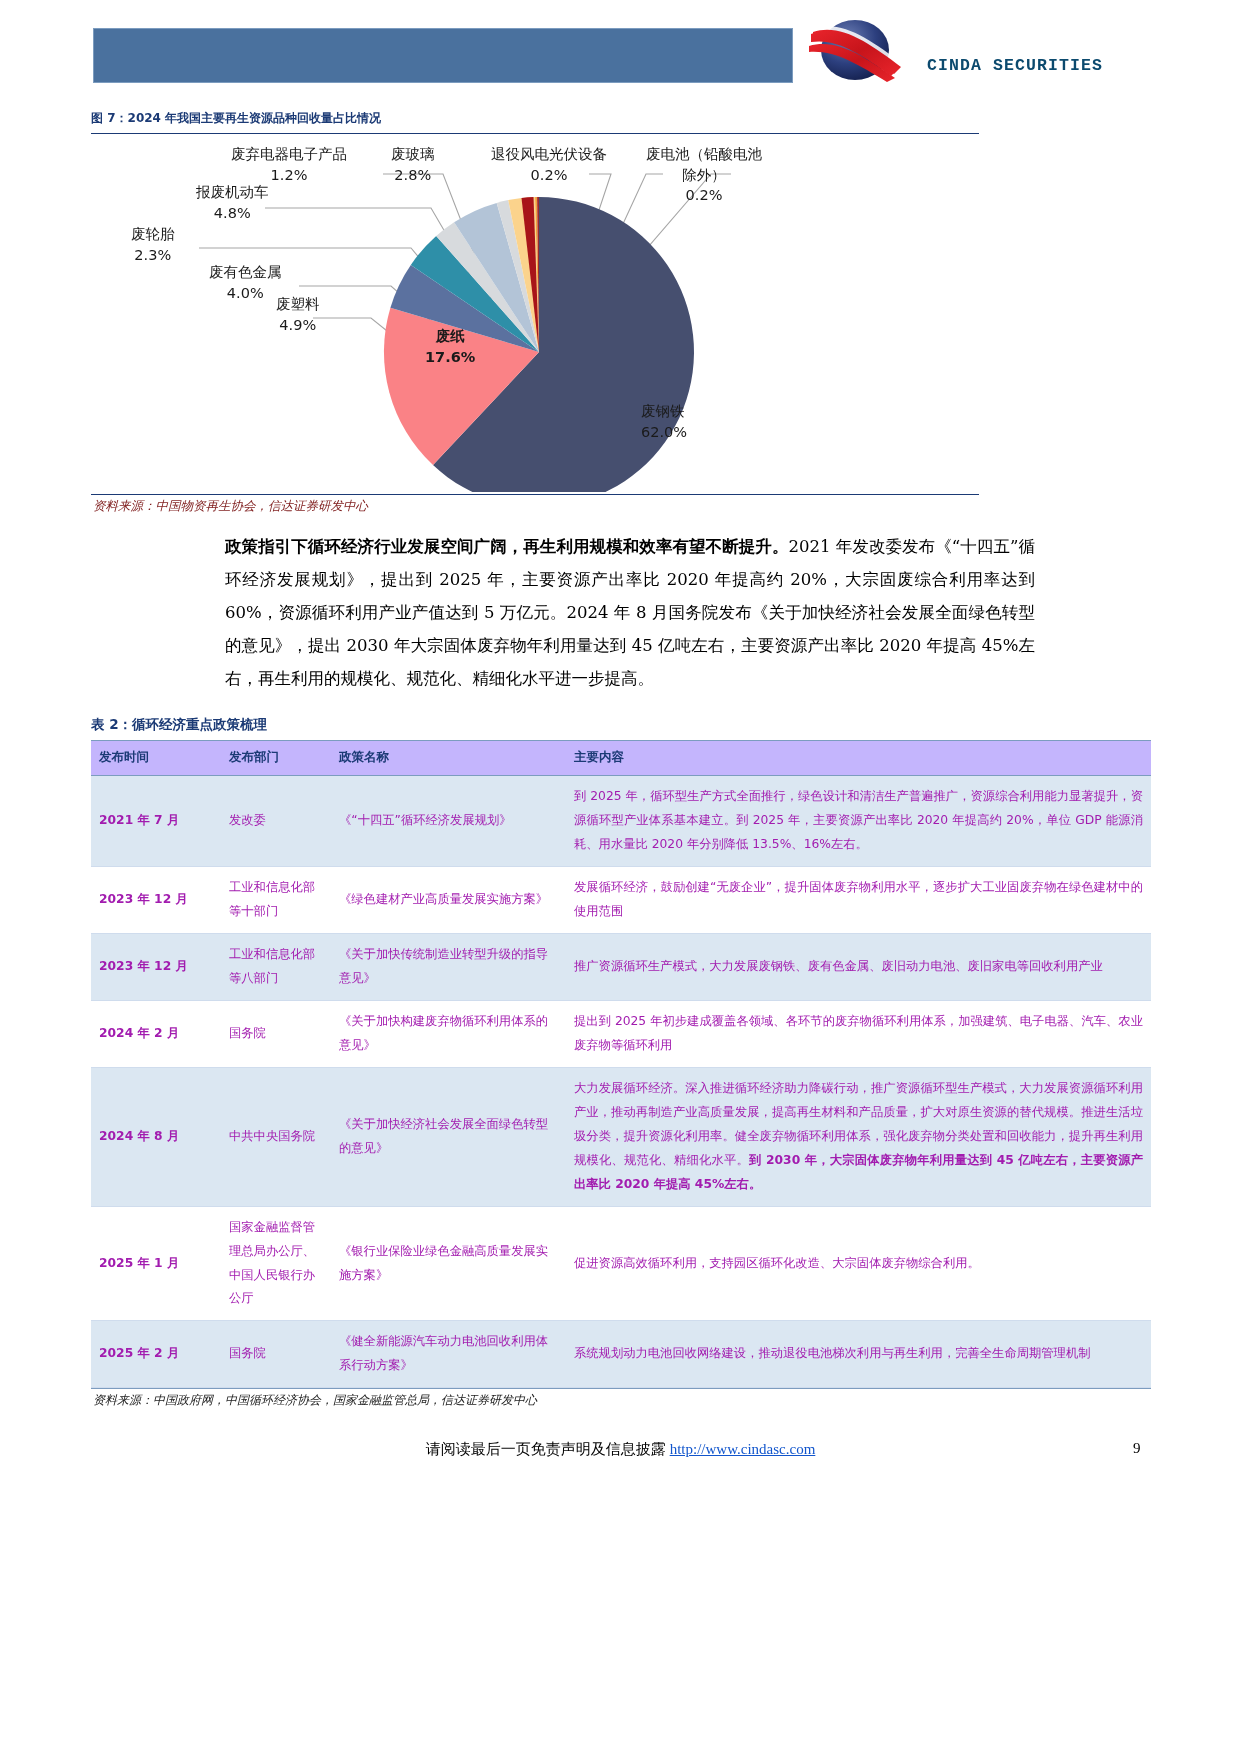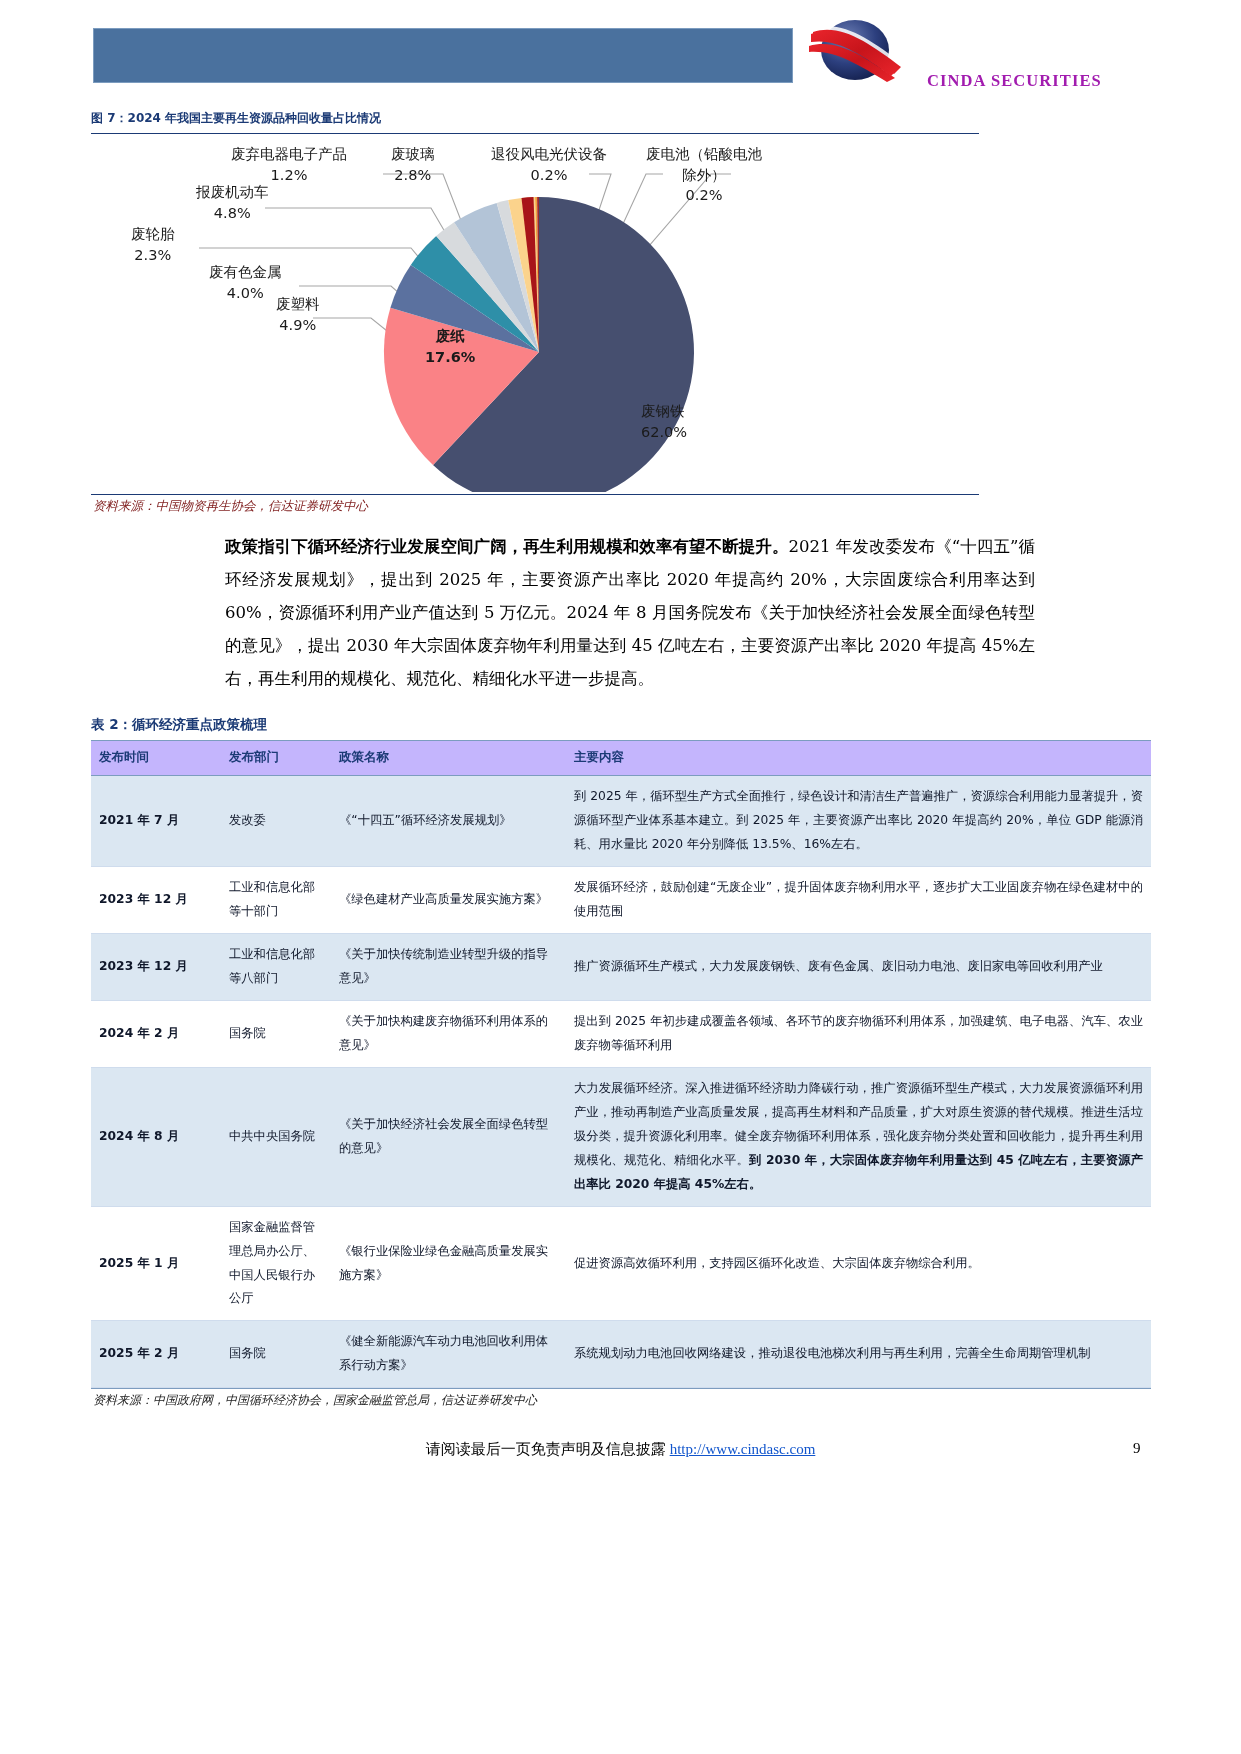--- a/index.html
+++ b/index.html
@@ -28,23 +28,23 @@
   .logo-mark {
     position:absolute; left:0; top:4px; width:120px; height:64px;
   }
   .logo-cn {
     position:absolute; left:130px; top:8px;
     font-family:"DejaVu Sans", sans-serif;
     font-size:40px; font-weight:bold; color:#1b3a75;
     letter-spacing:1px; white-space:nowrap;
   }
   .logo-en {
-    position:absolute; left:132px; top:57px;
-    font-family:Liberation Serif, serif;
-    font-size:16.5px; font-weight:bold; color:#a21caf;
+    position:absolute; left:132px; top:42px;
+    font-family:Liberation Mono, monospace;
+    font-size:16.5px; font-weight:bold; color:#0c4a6e;
     letter-spacing:1.1px; white-space:nowrap;
   }
 
   
   .fig-title {
     position:absolute; left:91px; top:110px;
     font-family:"DejaVu Sans", sans-serif;
     font-size:12px; font-weight:bold; color:#1b3a75;
     white-space:nowrap;
   }
@@ -109,21 +109,21 @@
     font-family:"DejaVu Sans", sans-serif;
     font-size:12.5px; font-weight:bold; color:#1b3a75;
     text-align:left; padding:8px 8px 9px 8px;
     border-top:1.3px solid #7c9cbf;
     border-bottom:1.3px solid #7c9cbf;
     vertical-align:middle;
     background:#c4b5fd;
   }
   table.policy td {
     font-family:"DejaVu Sans", sans-serif;
-    font-size:12.3px; color:#0f172a;
+    font-size:12.3px; color:#a21caf;
     padding:9px 8px;
     vertical-align:middle;
     line-height:1.95;
     border-bottom:1px solid #cfdced;
   }
   table.policy tr.shade td { background:#dbe7f2; }
   table.policy tr.plain td { background:#ffffff; }
   td.c-date { font-weight:bold; font-size:12.8px; white-space:nowrap; }
   td.c-dept { }
   td.c-name { }

